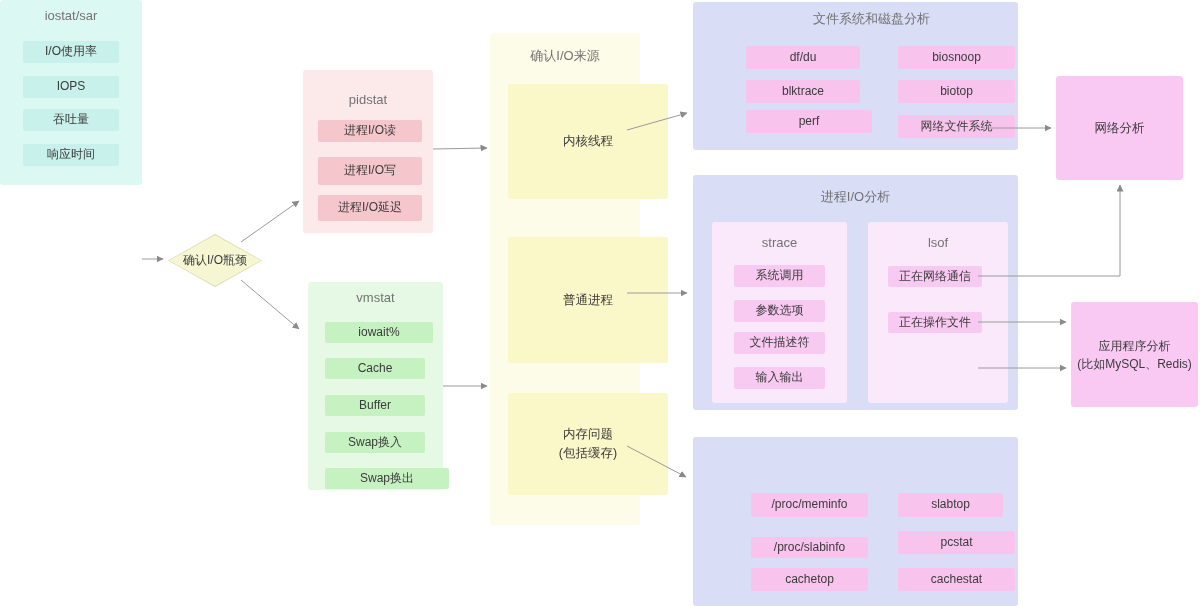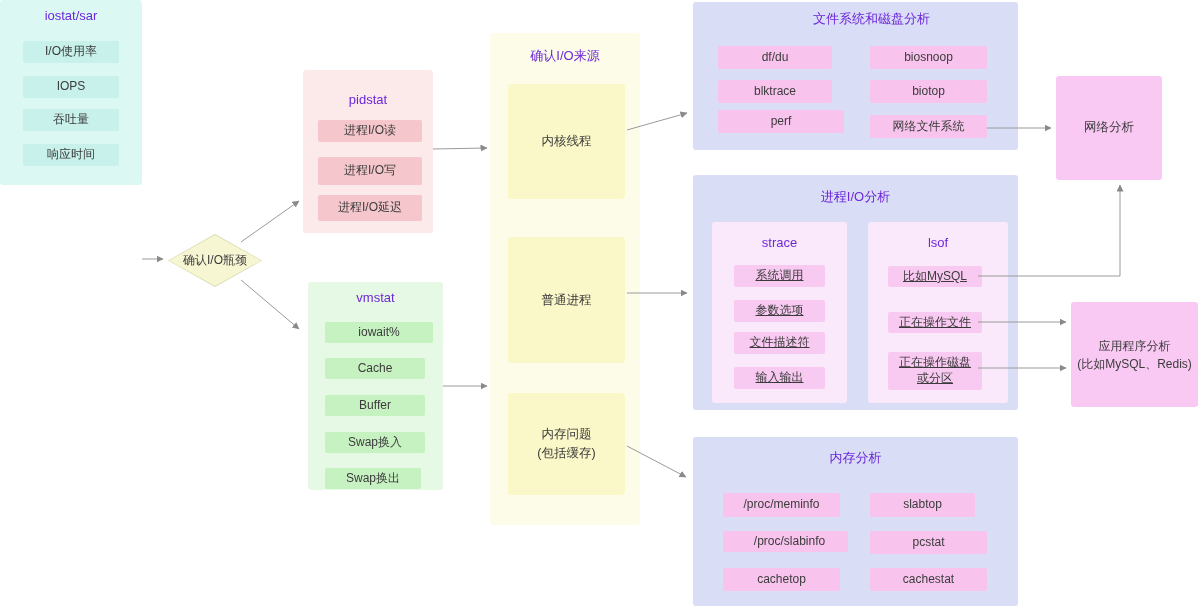--- a/index.html
+++ b/index.html
@@ -1,34 +1,34 @@
 <!DOCTYPE html>
 <html><head>
 <meta charset="utf-8">
 <style>
   html,body{margin:0;padding:0;background:#fff;}
   .canvas{
     position:relative;width:1200px;height:606px;background:#ffffff;overflow:hidden;
     font-family:"Liberation Sans","DejaVu Sans",sans-serif;color:#3b3b3b;
   }
   .panel{position:absolute;border-radius:3px;}
-  .ptitle{position:absolute;left:0;right:0;text-align:center;font-size:13px;color:#6d28d9;}
+  .ptitle{position:absolute;left:0;right:0;text-align:center;font-size:13px;color:#737373;}
   .chip{
     position:absolute;display:flex;align-items:center;justify-content:center;
     font-size:12px;text-align:center;line-height:1.3;white-space:pre-line;border-radius:2px;
   }
   .node-label{position:absolute;inset:0;display:flex;align-items:center;justify-content:center;
     font-size:12.5px;text-align:center;line-height:1.5;white-space:pre-line;}
   
   .cyan-p{background:#dcf8f3;}   .cyan-c{background:#c7f1ea;}
   .pink-p{background:#fce9ea;}   .pink-c{background:#f5c6cb;}
   .green-p{background:#e6f9e4;}  .green-c{background:#c6f1c1;}
-  .yellow-p{background:#fdfce9;} .yellow-c{background:#faf7c8;}
-  .purple-p{background:#d9ddf6;} .magenta-c{background:#f8c4ee;}
-  .lav-p{background:#fae9fb;}    .lav-c{background:#f8c9f1;text-decoration:underline;}
+  .yellow-p{background:#fdfce9;} .yellow-c{background:#faf7c8;padding-left:43px;}
+  .purple-p{background:#d9ddf6;} .magenta-c{background:#f8c4ee;margin-left:28px;}
+  .lav-p{background:#fae9fb;}    .lav-c{background:#f8c9f1;}
   .rose-p{background:#f9c9f4;}
   .diamond-outer{position:absolute;clip-path:polygon(50% 0,100% 50%,50% 100%,0 50%);background:#d9d9ab;}
   .diamond-inner{position:absolute;inset:1px;clip-path:polygon(50% 0,100% 50%,50% 100%,0 50%);
     background:#f6f6d3;display:flex;align-items:center;justify-content:center;font-size:12px;}
   svg.arrows{position:absolute;left:0;top:0;z-index:10;pointer-events:none;}
 </style>
 </head>
 <body>
 
 <div class="canvas">
@@ -51,21 +51,21 @@
     <div class="chip pink-c" style="left:15px;top:87px;width:104px;height:28px;">进程I/O写</div>
     <div class="chip pink-c" style="left:15px;top:125px;width:104px;height:26px;">进程I/O延迟</div>
   </div>
 
   <div class="panel green-p" style="left:308px;top:282px;width:135px;height:208px;">
     <div class="ptitle" style="top:8px;">vmstat</div>
     <div class="chip green-c" style="left:17px;top:40px;width:108px;height:21px;">iowait%</div>
     <div class="chip green-c" style="left:17px;top:76px;width:100px;height:21px;">Cache</div>
     <div class="chip green-c" style="left:17px;top:113px;width:100px;height:21px;">Buffer</div>
     <div class="chip green-c" style="left:17px;top:150px;width:100px;height:21px;">Swap换入</div>
-    <div class="chip green-c" style="left:17px;top:186px;width:96px;height:21px;text-align:right;">Swap换出</div>
+    <div class="chip green-c" style="left:17px;top:186px;width:124px;height:21px;text-align:right;">Swap换出</div>
   </div>
 
   <div class="panel yellow-p" style="left:490px;top:33px;width:150px;height:492px;">
     <div class="ptitle" style="top:14px;">确认I/O来源</div>
     <div class="panel yellow-c" style="left:18px;top:51px;width:117px;height:115px;">
       <div class="node-label">内核线程</div>
     </div>
     <div class="panel yellow-c" style="left:18px;top:204px;width:117px;height:126px;">
       <div class="node-label">普通进程</div>
     </div>
@@ -89,38 +89,35 @@
     <div class="ptitle" style="top:13px;">进程I/O分析</div>
     <div class="panel lav-p" style="left:19px;top:47px;width:135px;height:181px;">
       <div class="ptitle" style="top:13px;">strace</div>
       <div class="chip lav-c" style="left:22px;top:43px;width:91px;height:22px;">系统调用</div>
       <div class="chip lav-c" style="left:22px;top:78px;width:91px;height:22px;">参数选项</div>
       <div class="chip lav-c" style="left:22px;top:110px;width:91px;height:22px;">文件描述符</div>
       <div class="chip lav-c" style="left:22px;top:145px;width:91px;height:22px;">输入输出</div>
     </div>
     <div class="panel lav-p" style="left:175px;top:47px;width:140px;height:181px;">
       <div class="ptitle" style="top:13px;">lsof</div>
-      <div class="chip lav-c" style="left:20px;top:44px;width:94px;height:21px;">比如MySQL</div>
+      <div class="chip lav-c" style="left:20px;top:44px;width:94px;height:21px;">正在网络通信</div>
       <div class="chip lav-c" style="left:20px;top:90px;width:94px;height:21px;">正在操作文件</div>
-      <div class="chip lav-c" style="left:20px;top:130px;width:94px;height:38px;">正在操作磁盘
-或分区</div>
     </div>
   </div>
 
   <div class="panel purple-p" style="left:693px;top:437px;width:325px;height:169px;">
-    <div class="ptitle" style="top:12px;">内存分析</div>
     <div class="chip magenta-c" style="left:30px;top:56px;width:117px;height:24px;">/proc/meminfo</div>
     <div class="chip magenta-c" style="left:177px;top:56px;width:105px;height:24px;">slabtop</div>
-    <div class="chip magenta-c" style="left:30px;top:94px;width:117px;height:21px;padding-left:8px;">/proc/slabinfo</div>
+    <div class="chip magenta-c" style="left:30px;top:100px;width:117px;height:21px;">/proc/slabinfo</div>
     <div class="chip magenta-c" style="left:177px;top:94px;width:117px;height:23px;">pcstat</div>
     <div class="chip magenta-c" style="left:30px;top:131px;width:117px;height:23px;">cachetop</div>
     <div class="chip magenta-c" style="left:177px;top:131px;width:117px;height:23px;">cachestat</div>
   </div>
 
-  <div class="panel rose-p" style="left:1056px;top:76px;width:106px;height:104px;font-family:Liberation Mono, monospace;">
+  <div class="panel rose-p" style="left:1056px;top:76px;width:127px;height:104px;">
     <div class="node-label">网络分析</div>
   </div>
 
   <div class="panel rose-p" style="left:1071px;top:302px;width:127px;height:105px;">
     <div class="node-label" style="font-size:12px;">应用程序分析
 (比如MySQL、Redis)</div>
   </div>
 
   <svg class="arrows" width="1200" height="606" viewBox="0 0 1200 606">
     <defs>

